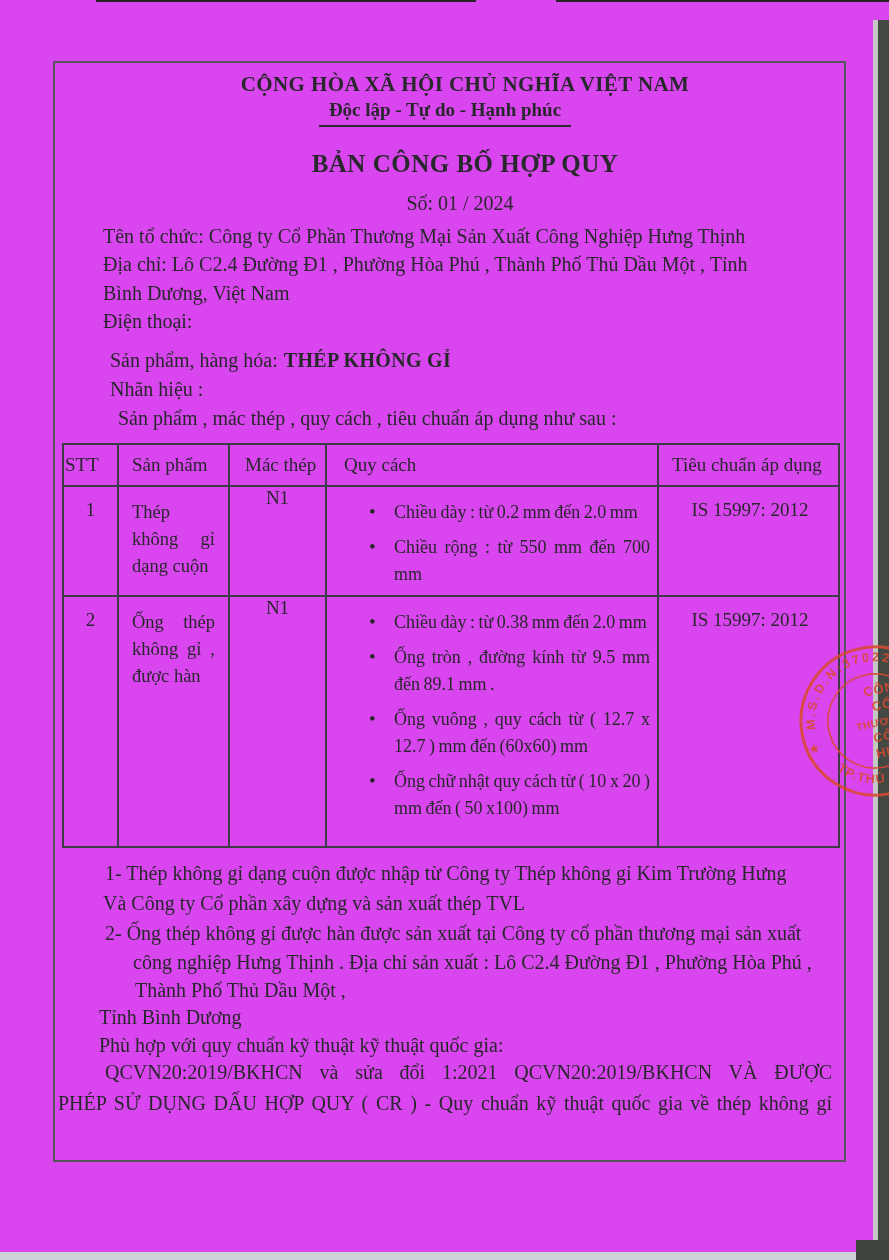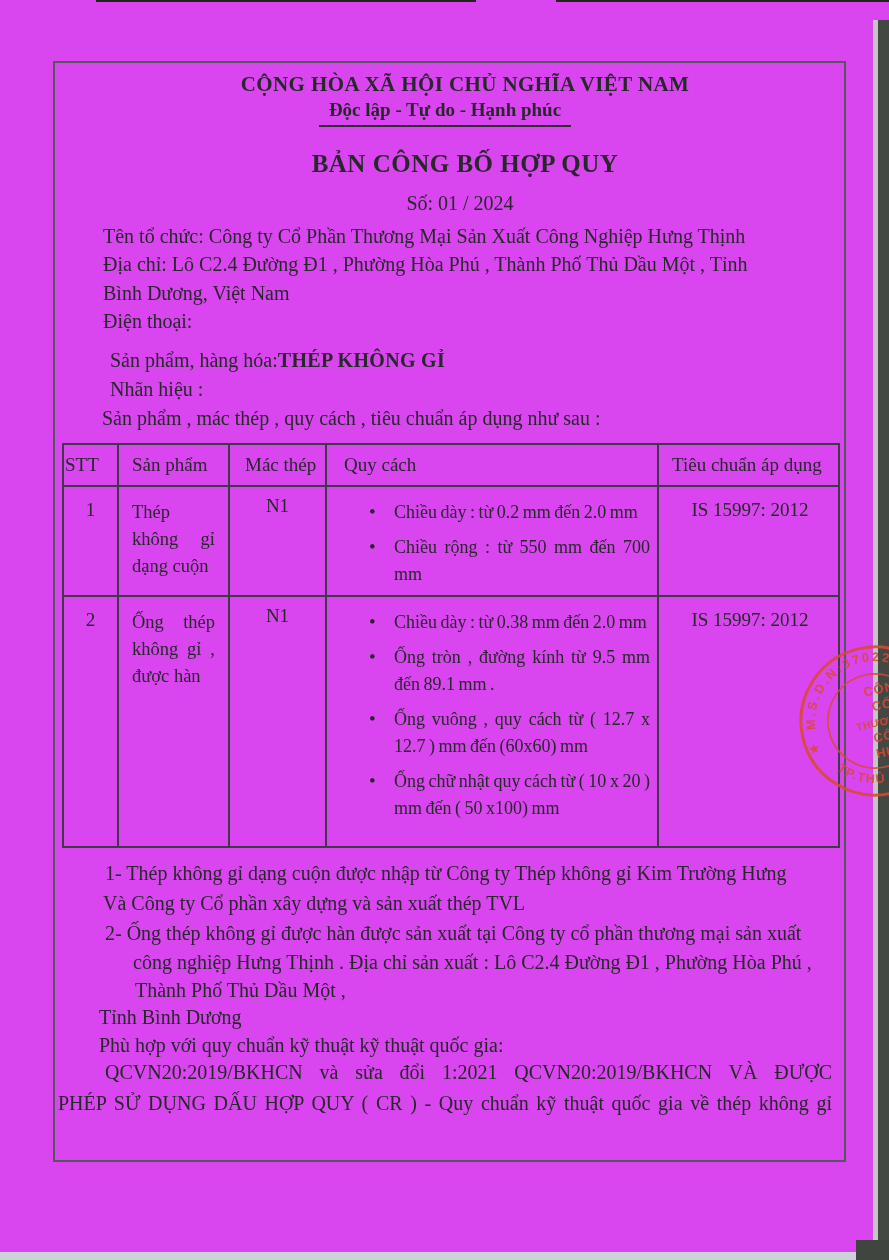--- a/index.html
+++ b/index.html
@@ -25,34 +25,34 @@
   .h-nat2 span{display:inline-block;border-bottom:2px solid #2c2c2e;padding:0 10px 4px 10px;}
   .h-title{left:150px;top:150px;width:630px;font-weight:bold;font-size:25px;letter-spacing:.5px;}
   .h-number{left:150px;top:192px;width:620px;font-size:20px;}
 
   .bodyline{font-size:20px;line-height:26px;white-space:nowrap;}
   .l-org{left:103px;top:223px;}
   .l-addr1{left:103px;top:251px;}
   .l-addr2{left:103px;top:280px;}
   .l-phone{left:103px;top:308px;}
   .l-product{left:110px;top:347px;}
-  .l-product b{letter-spacing:.3px;}
+  .l-product b{margin-left:6px;letter-spacing:.3px;}
   .l-brand{left:110px;top:376px;}
-  .l-intro{left:102px;top:405px;}
+  .l-intro{left:118px;top:405px;}
 
   table.spec{position:absolute;left:62px;top:443px;width:776px;border-collapse:collapse;
              table-layout:fixed;font-size:19px;border-radius:30px;}
   table.spec th,table.spec td{border:2px solid #3c3d44;font-weight:normal;vertical-align:top;}
   table.spec th{height:38px;vertical-align:middle;text-align:left;font-size:19px;}
   th.c-stt,td.c-stt{text-align:center;}
   th.c-sp{padding-left:13px;}
   th.c-mt{padding-left:15px;}
   th.c-qc{padding-left:17px;}
   th.c-tc{padding-left:13px;}
-  td{padding-top:8px;}
+  td{padding-top:0;}
   td.c-stt{padding-top:12px;}
   td.c-sp{padding:12px 13px 0 13px;text-align:justify;line-height:27px;font-size:18.5px;}
   td.c-mt{text-align:center;}
   td.c-qc{padding:12px 0 0 0;margin-left:27px;}
   td.c-tc{padding:12px 10px 0 13px;text-align:center;}
   tr.r1 td{height:95px;}
   tr.r2 td{height:236px;}
   ul.specs{list-style:none;margin:0;padding:0;}
   ul.specs li{position:relative;padding-left:67px;padding-right:7px;text-align:justify;
               line-height:27px;font-size:18px;word-spacing:-1px;}

